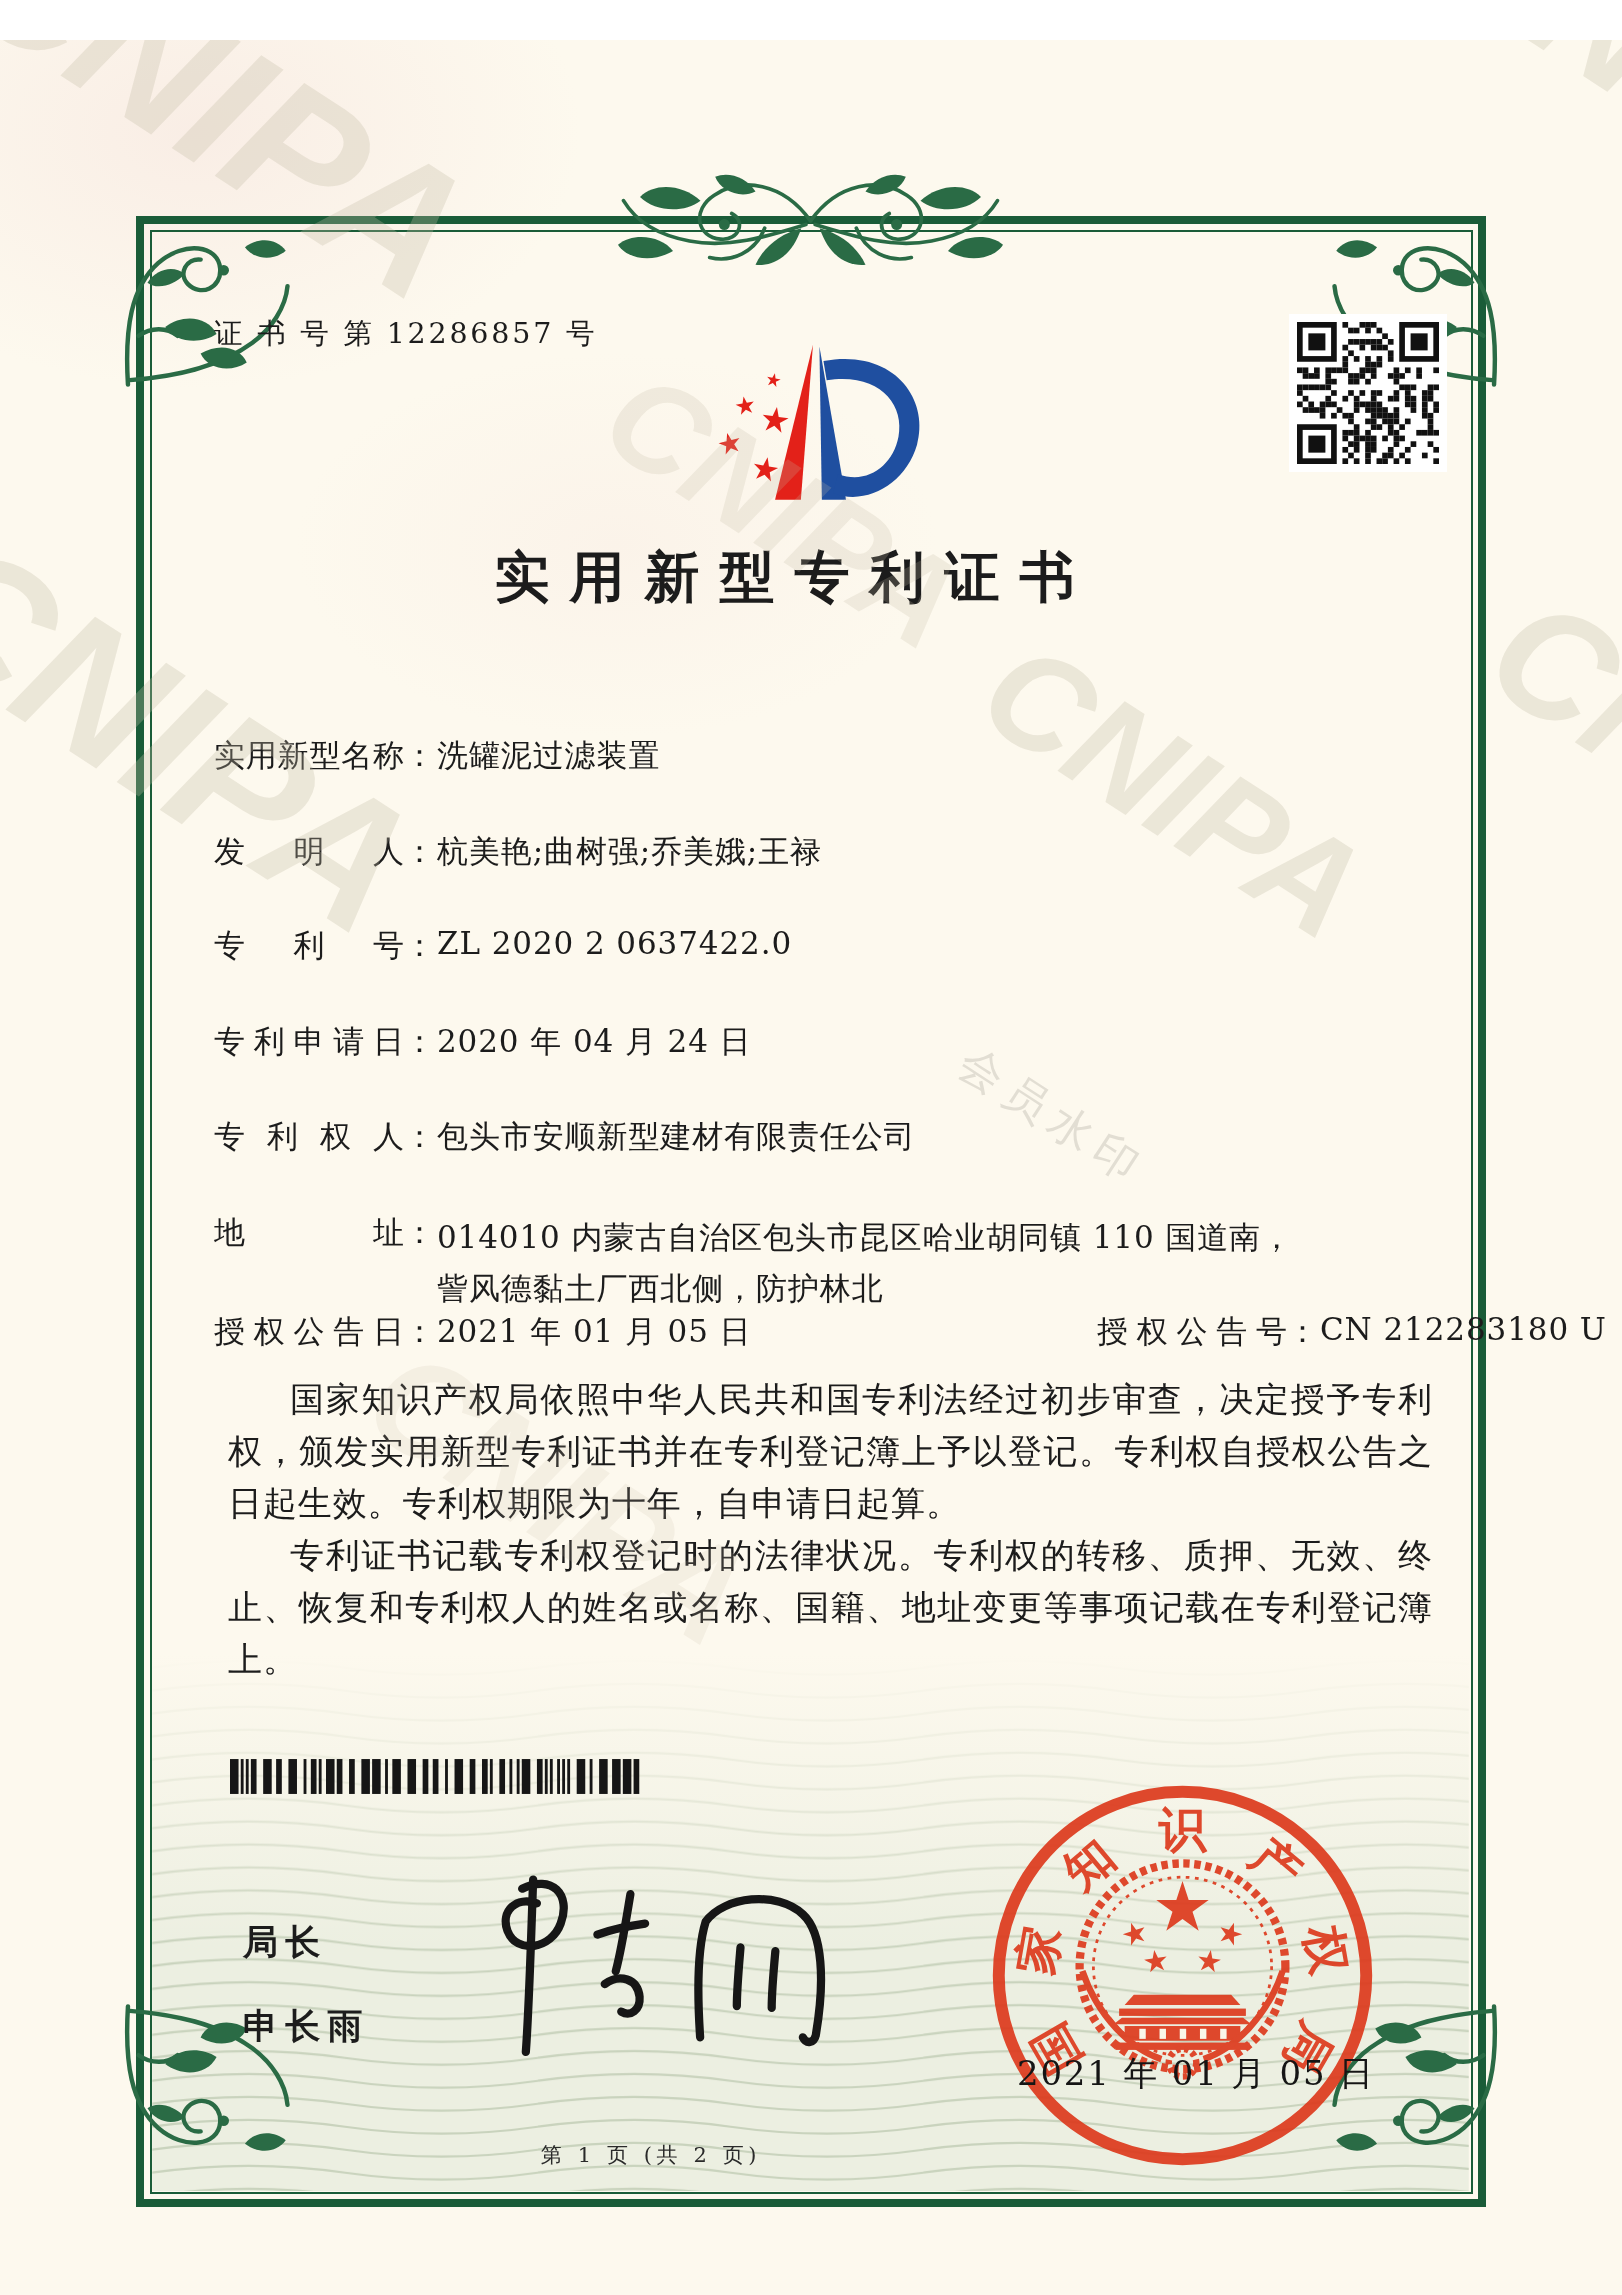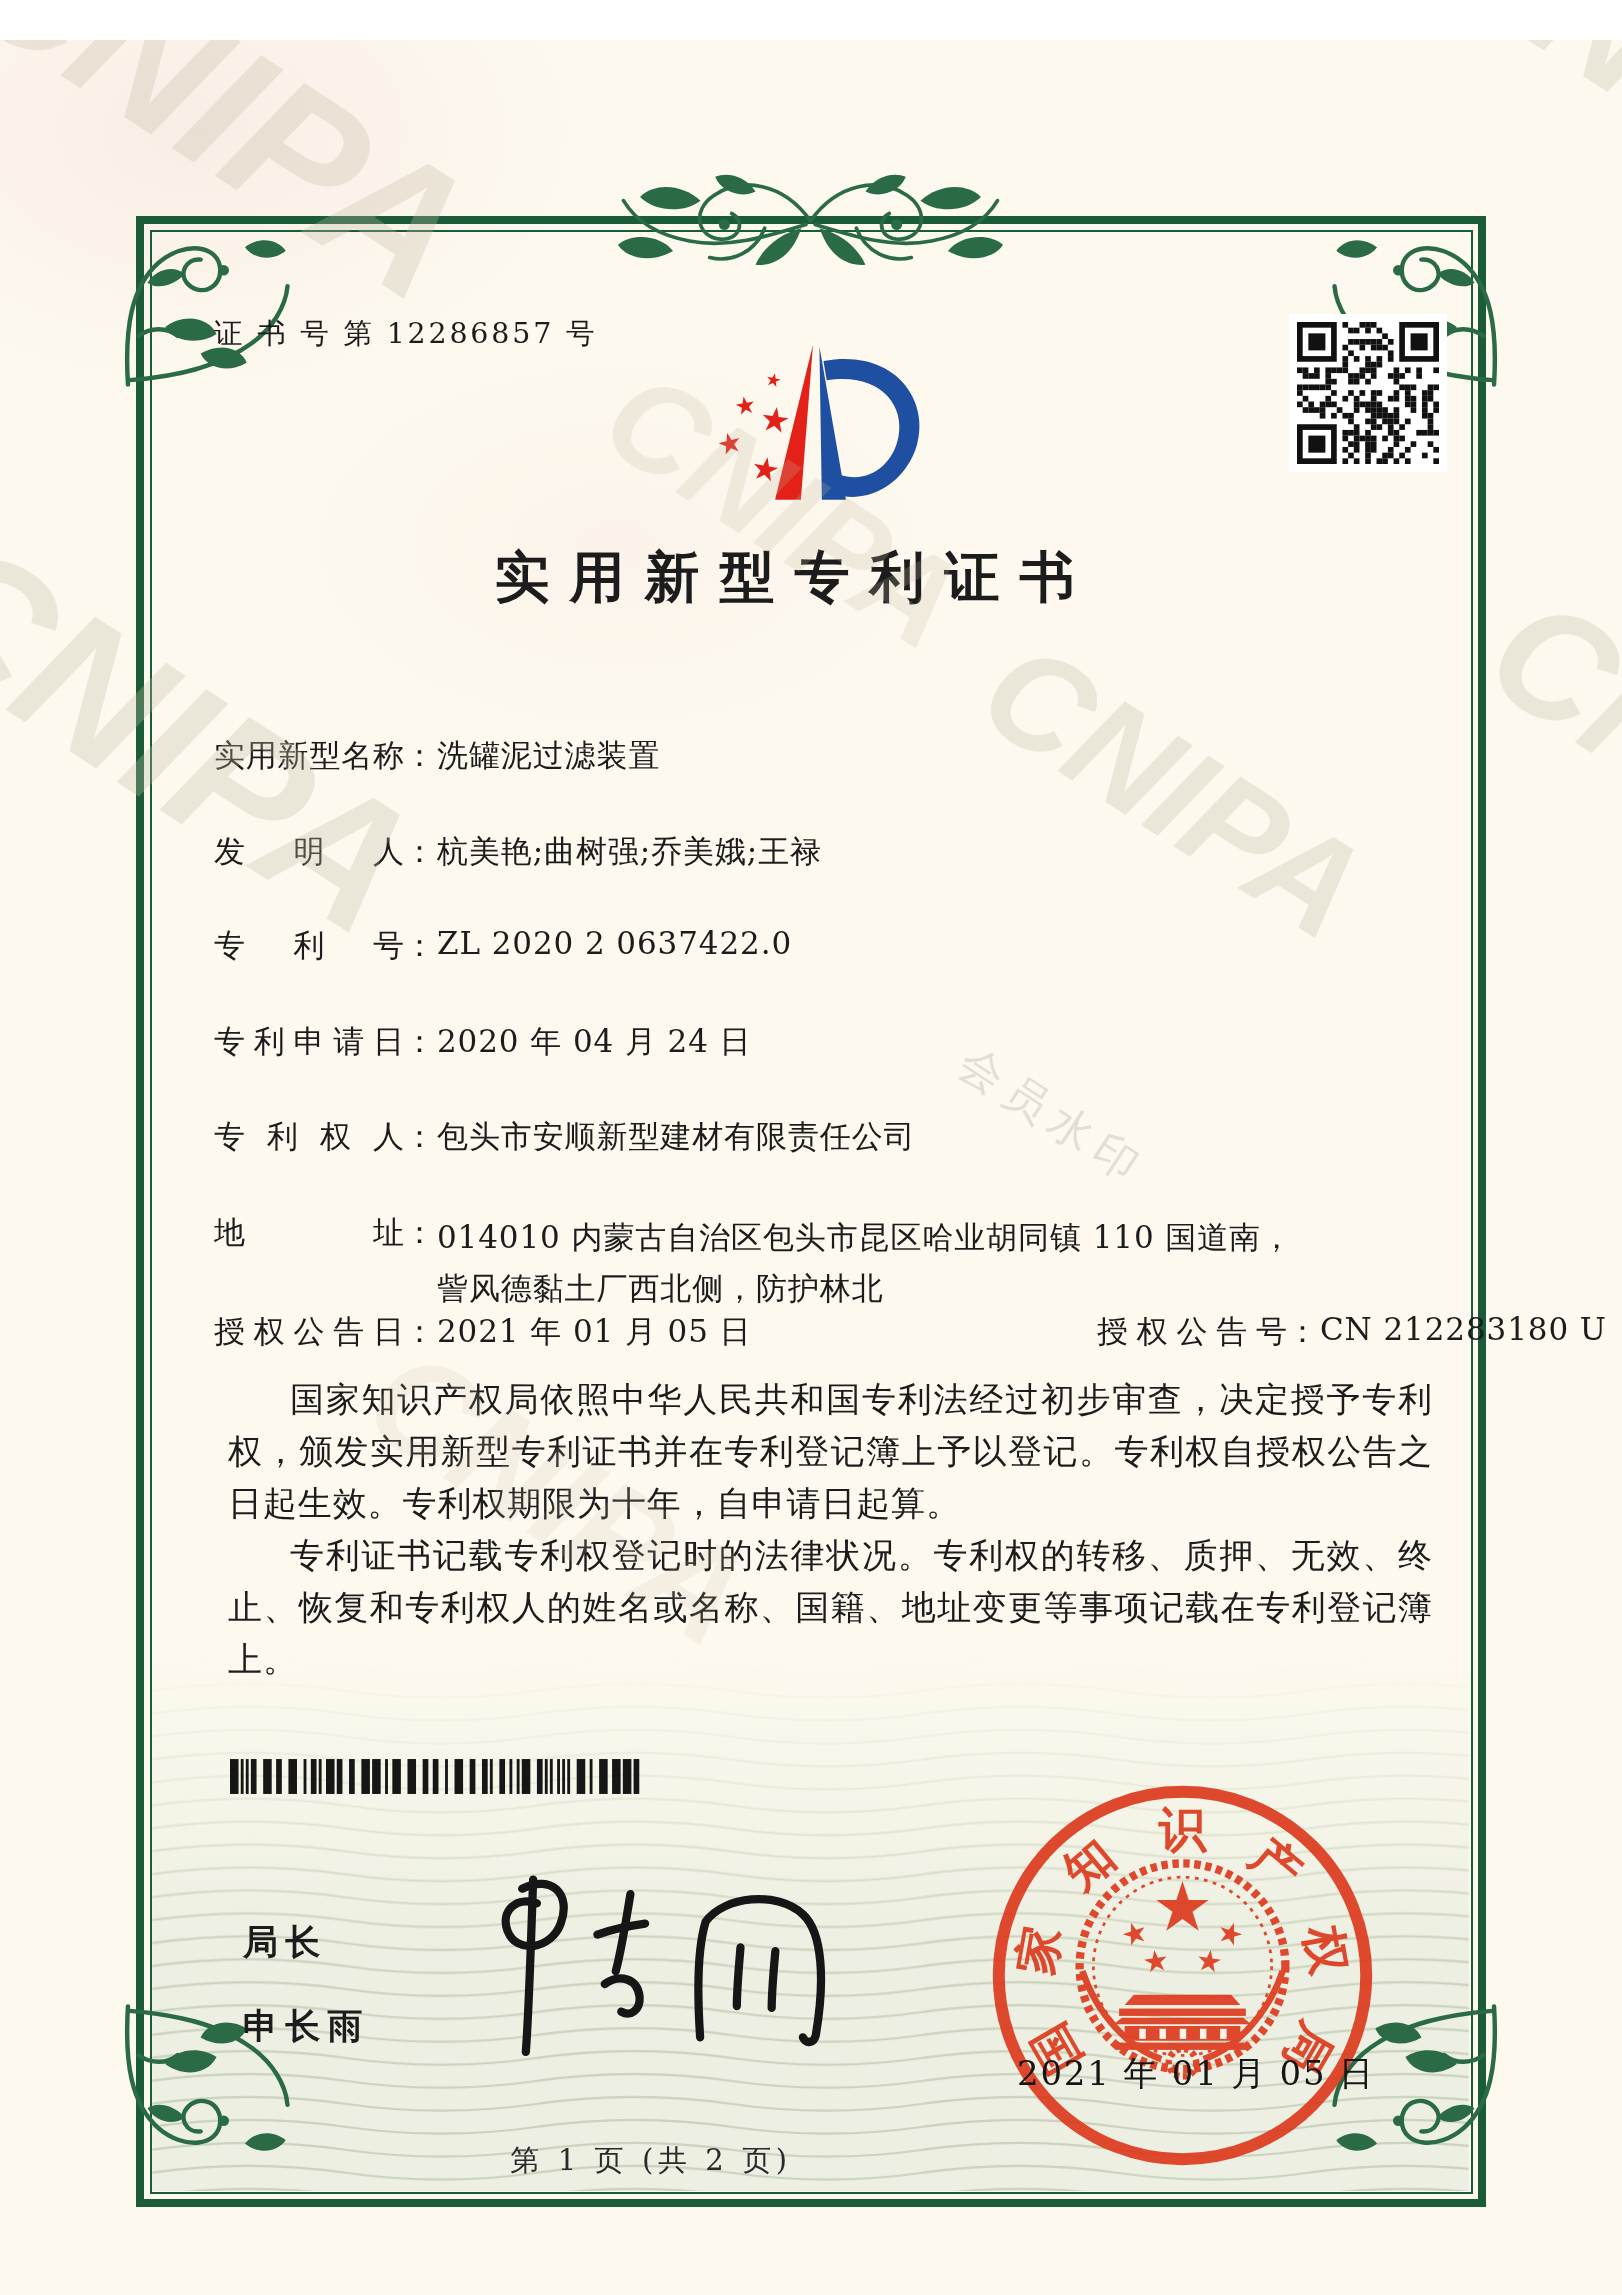--- a/index.html
+++ b/index.html
@@ -42,21 +42,21 @@
     line-height:52px;z-index:5;text-align:justify;}
   .body-text p{margin:0;text-indent:62px;letter-spacing:0.9px;}
   
   .barcode{position:absolute;left:230px;top:1719px;z-index:5;}
   .officer{position:absolute;left:243px;z-index:5;font-family:"Liberation Sans","DejaVu Sans",sans-serif;
     font-weight:bold;font-size:35px;letter-spacing:7.3px;}
   .sig{position:absolute;left:409px;top:1823px;z-index:6;}
   .seal{position:absolute;left:985px;top:1738px;width:395px;height:395px;z-index:6;}
   .seal-char{font-size:52px;font-weight:bold;fill:#dd3a1d;font-family:"DejaVu Serif",serif;}
   .seal-date{position:absolute;left:1017px;top:2011px;font-size:34px;letter-spacing:1.8px;z-index:7;color:#151515;}
-  .page-no{position:absolute;left:0;top:2101px;width:1302px;text-align:center;font-size:29px;
+  .page-no{position:absolute;left:0;top:2101px;width:1302px;text-align:center;font-size:21px;
     letter-spacing:4.6px;z-index:5;color:#2a2a2a;}
   .cont-note{position:absolute;left:50%;transform:translateX(-50%);top:2178px;background:#ffffff;
     padding:13px 48px;font-size:32px;letter-spacing:6.4px;z-index:5;}
 </style>
 </head>
 <body>
 
 <div class="page">
 
   <div class="waves">

